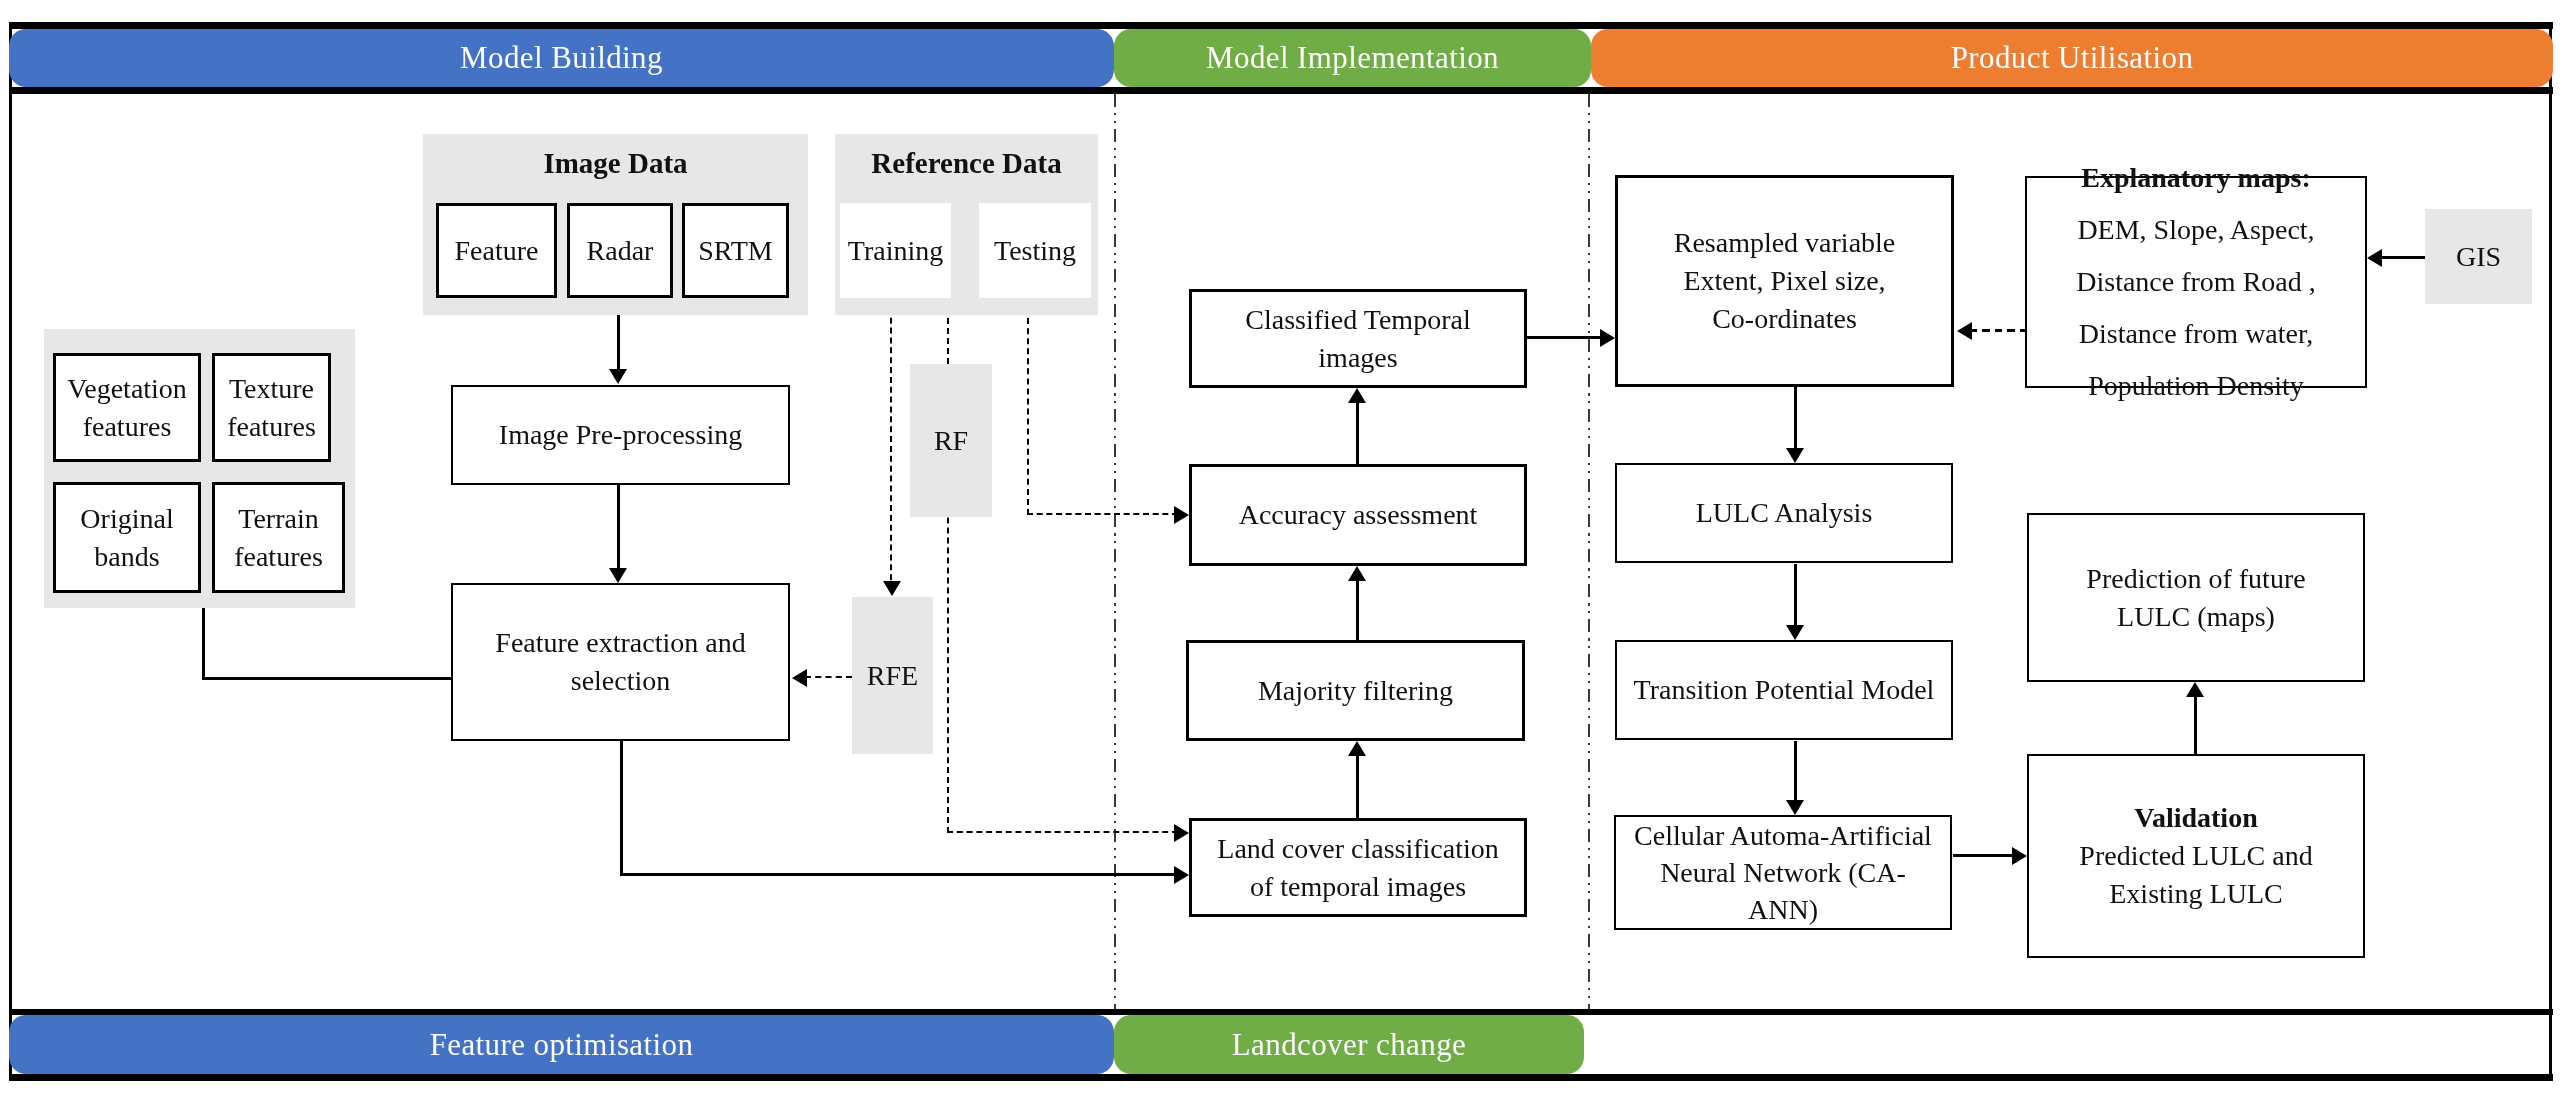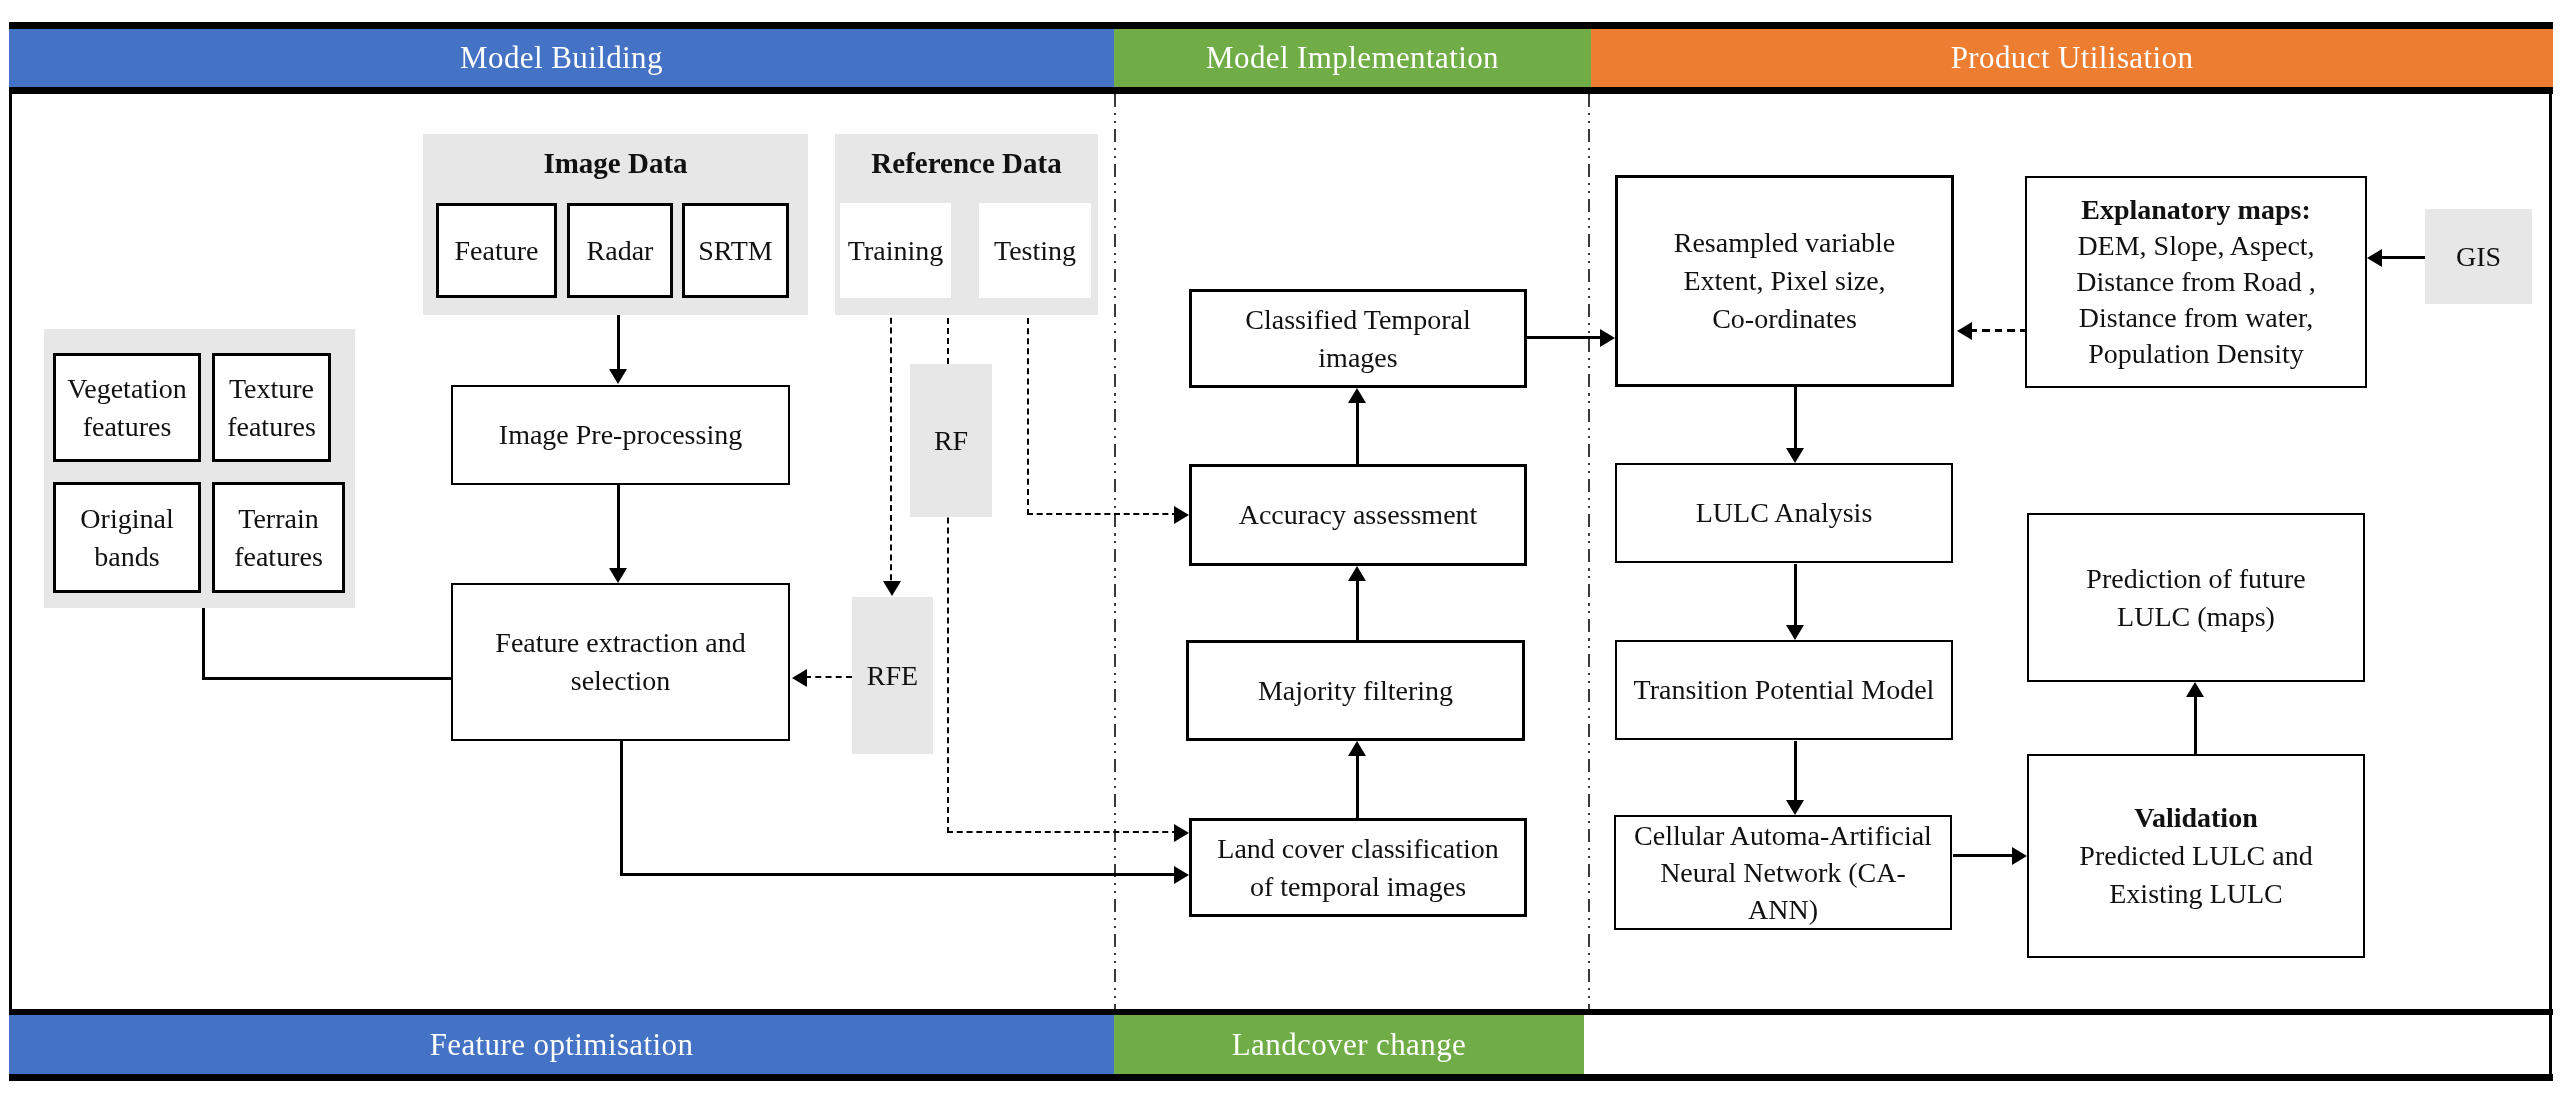--- a/index.html
+++ b/index.html
@@ -5,21 +5,21 @@
   html,body{margin:0;padding:0;background:#fff;}
   #canvas{position:relative;width:2576px;height:1106px;background:#fff;
           font-family:"Liberation Serif","DejaVu Serif",serif;color:#111;}
   
   .frame{position:absolute;left:9px;top:22.4px;width:2537px;height:1058px;
          border-left:3.6px solid #000;border-right:3.6px solid #000;}
   
   .band{position:absolute;left:9px;width:2544px;height:72px;display:flex;
         border-top:7.2px solid #000;border-bottom:7.2px solid #000;box-sizing:border-box;}
   .band .cell{display:flex;align-items:center;justify-content:center;
-              color:#fff;font-size:31px;letter-spacing:0.4px;}
+              color:#fff;font-size:31px;letter-spacing:0.4px;border-radius:17px;}
   
   .divider{position:absolute;top:94px;height:915px;width:1.8px;
     background:repeating-linear-gradient(to bottom,#3a3a3a 0 13.4px,transparent 13.4px 19px,#3a3a3a 19px 21.5px,transparent 21.5px 27px,#3a3a3a 27px 29.5px,transparent 29.5px 35px);}
   
   .node{position:absolute;background:#fff;border:2.7px solid #000;box-sizing:border-box;
         display:flex;flex-direction:column;align-items:center;justify-content:center;
         text-align:center;font-size:28px;line-height:38px;}
   .node.b4{border-width:3.6px;}
   .gray{position:absolute;background:#e7e7e7;box-sizing:border-box;}
   .gray.lbl{display:flex;align-items:center;justify-content:center;font-size:28px;}
@@ -204,21 +204,21 @@
     <div>Land cover classification</div>
     <div>of temporal images</div>
   </div>
 
   <div class="node b4" style="left:1615px;top:175px;width:339px;height:212px;">
     <div>Resampled variable</div>
     <div>Extent, Pixel size,</div>
     <div>Co-ordinates</div>
   </div>
 
-  <div class="node" style="left:2025px;top:176px;width:342px;height:212px;line-height:36px;">
+  <div class="node" style="left:2025px;top:176px;width:342px;height:212px;line-height:36px;gap:16px;">
     <div class="bold">Explanatory maps:</div>
     <div>DEM, Slope, Aspect,</div>
     <div>Distance from Road ,</div>
     <div>Distance from water,</div>
     <div>Population Density</div>
   </div>
 
   <div class="node" style="left:1615px;top:463px;width:338px;height:100px;">
       <span>LULC Analysis</span>
     </div>

